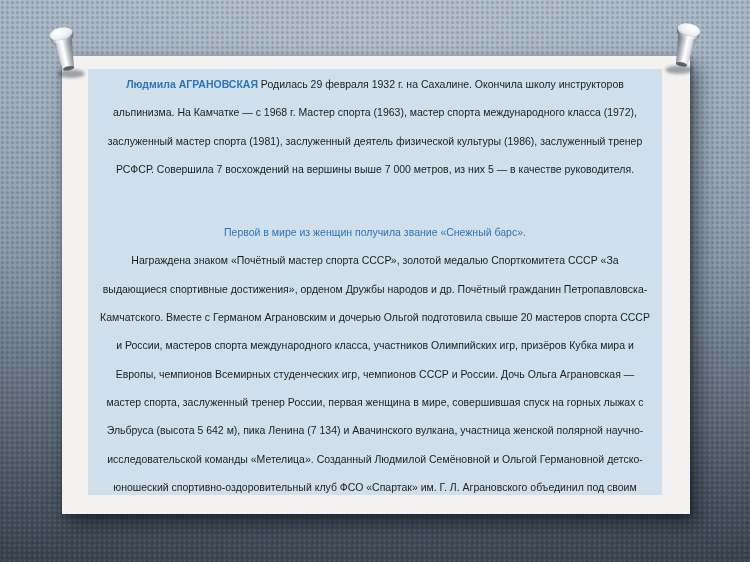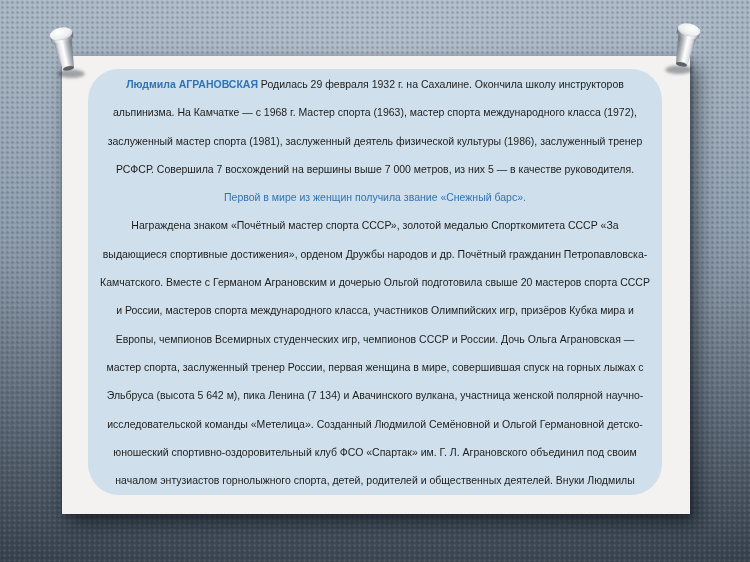--- a/index.html
+++ b/index.html
@@ -31,35 +31,35 @@
   }
   .panel{
     position:absolute;left:26px;top:13px;width:574px;height:426px;
     box-sizing:border-box;padding:1px 10px;overflow:hidden;
     background:var(--panel,#cfe0ec);
     font-size:12.6px;line-height:28.3px;letter-spacing:0;
     color:var(--text,#1e1d1b);text-align:center;
   }
   .para{margin:0;}
   .name{font-weight:bold;color:var(--accent,#2e74b5);}
-  .accent{color:var(--accent,#2e74b5);}
+  .accent{color:var(--accent,#2e74b5);margin-top:35px;}
   .pin{position:absolute;width:46px;height:56px;pointer-events:none;}
   .pin-left{left:42px;top:25px;}
   .pin-right{left:662px;top:21px;}
   .pin-right svg{transform:scaleX(-1);}
   .defs-svg{position:absolute;width:0;height:0;}
 </style>
 </head>
 <body>
 
 <div class="stage">
   <div class="texture"></div>
 
   <div class="paper">
-    <div class="panel" style="font-size: 10.5px; border-radius: 31px;">
+    <div class="panel" style="font-size: 10.5px;">
       <p class="para"><span class="name">Людмила АГРАНОВСКАЯ</span> <span>Родилась 29 февраля 1932 г. на Сахалине. Окончила школу инструкторов альпинизма. На Камчатке — с 1968 г. Мастер спорта (1963), мастер спорта международного класса (1972), заслуженный мастер спорта (1981), заслуженный деятель физической культуры (1986), заслуженный тренер РСФСР. Совершила 7 восхождений на вершины выше 7&nbsp;000 метров, из них 5 — в качестве руководителя.</span></p>
       <p class="para accent">Первой в мире из женщин получила звание «Снежный барс».</p>
       <p class="para">Награждена знаком «Почётный мастер спорта СССР», золотой медалью Спорткомитета СССР «За выдающиеся спортивные достижения», орденом Дружбы народов и др. Почётный гражданин Петропавловска-Камчатского. Вместе с Германом Аграновским и дочерью Ольгой подготовила свыше 20 мастеров спорта СССР и России, мастеров спорта международного класса, участников Олимпийских игр, призёров Кубка мира и Европы, чемпионов Всемирных студенческих игр, чемпионов СССР и России. Дочь Ольга Аграновская — мастер спорта, заслуженный тренер России, первая женщина в мире, совершившая спуск на горных лыжах с Эльбруса (высота 5&nbsp;642 м), пика Ленина (7&nbsp;134) и Авачинского вулкана, участница женской полярной научно-исследовательской команды «Метелица». Созданный Людмилой Семёновной и Ольгой Германовной детско-юношеский спортивно-оздоровительный клуб ФСО «Спартак» им. Г. Л. Аграновского объединил под своим началом энтузиастов горнолыжного спорта, детей, родителей и общественных деятелей. Внуки Людмилы Семёновны — Герман и Семён — также посвятили свою жизнь спорту, работают с паралимпийцами и в 2016 году стали чемпионами мира.</p>
     </div>
   </div>
 
   <svg class="defs-svg" aria-hidden="true">
     <defs>
       <linearGradient id="pinBody" x1="0" y1="0" x2="1" y2="0">
         <stop offset="0" stop-color="#7e838a"></stop>

